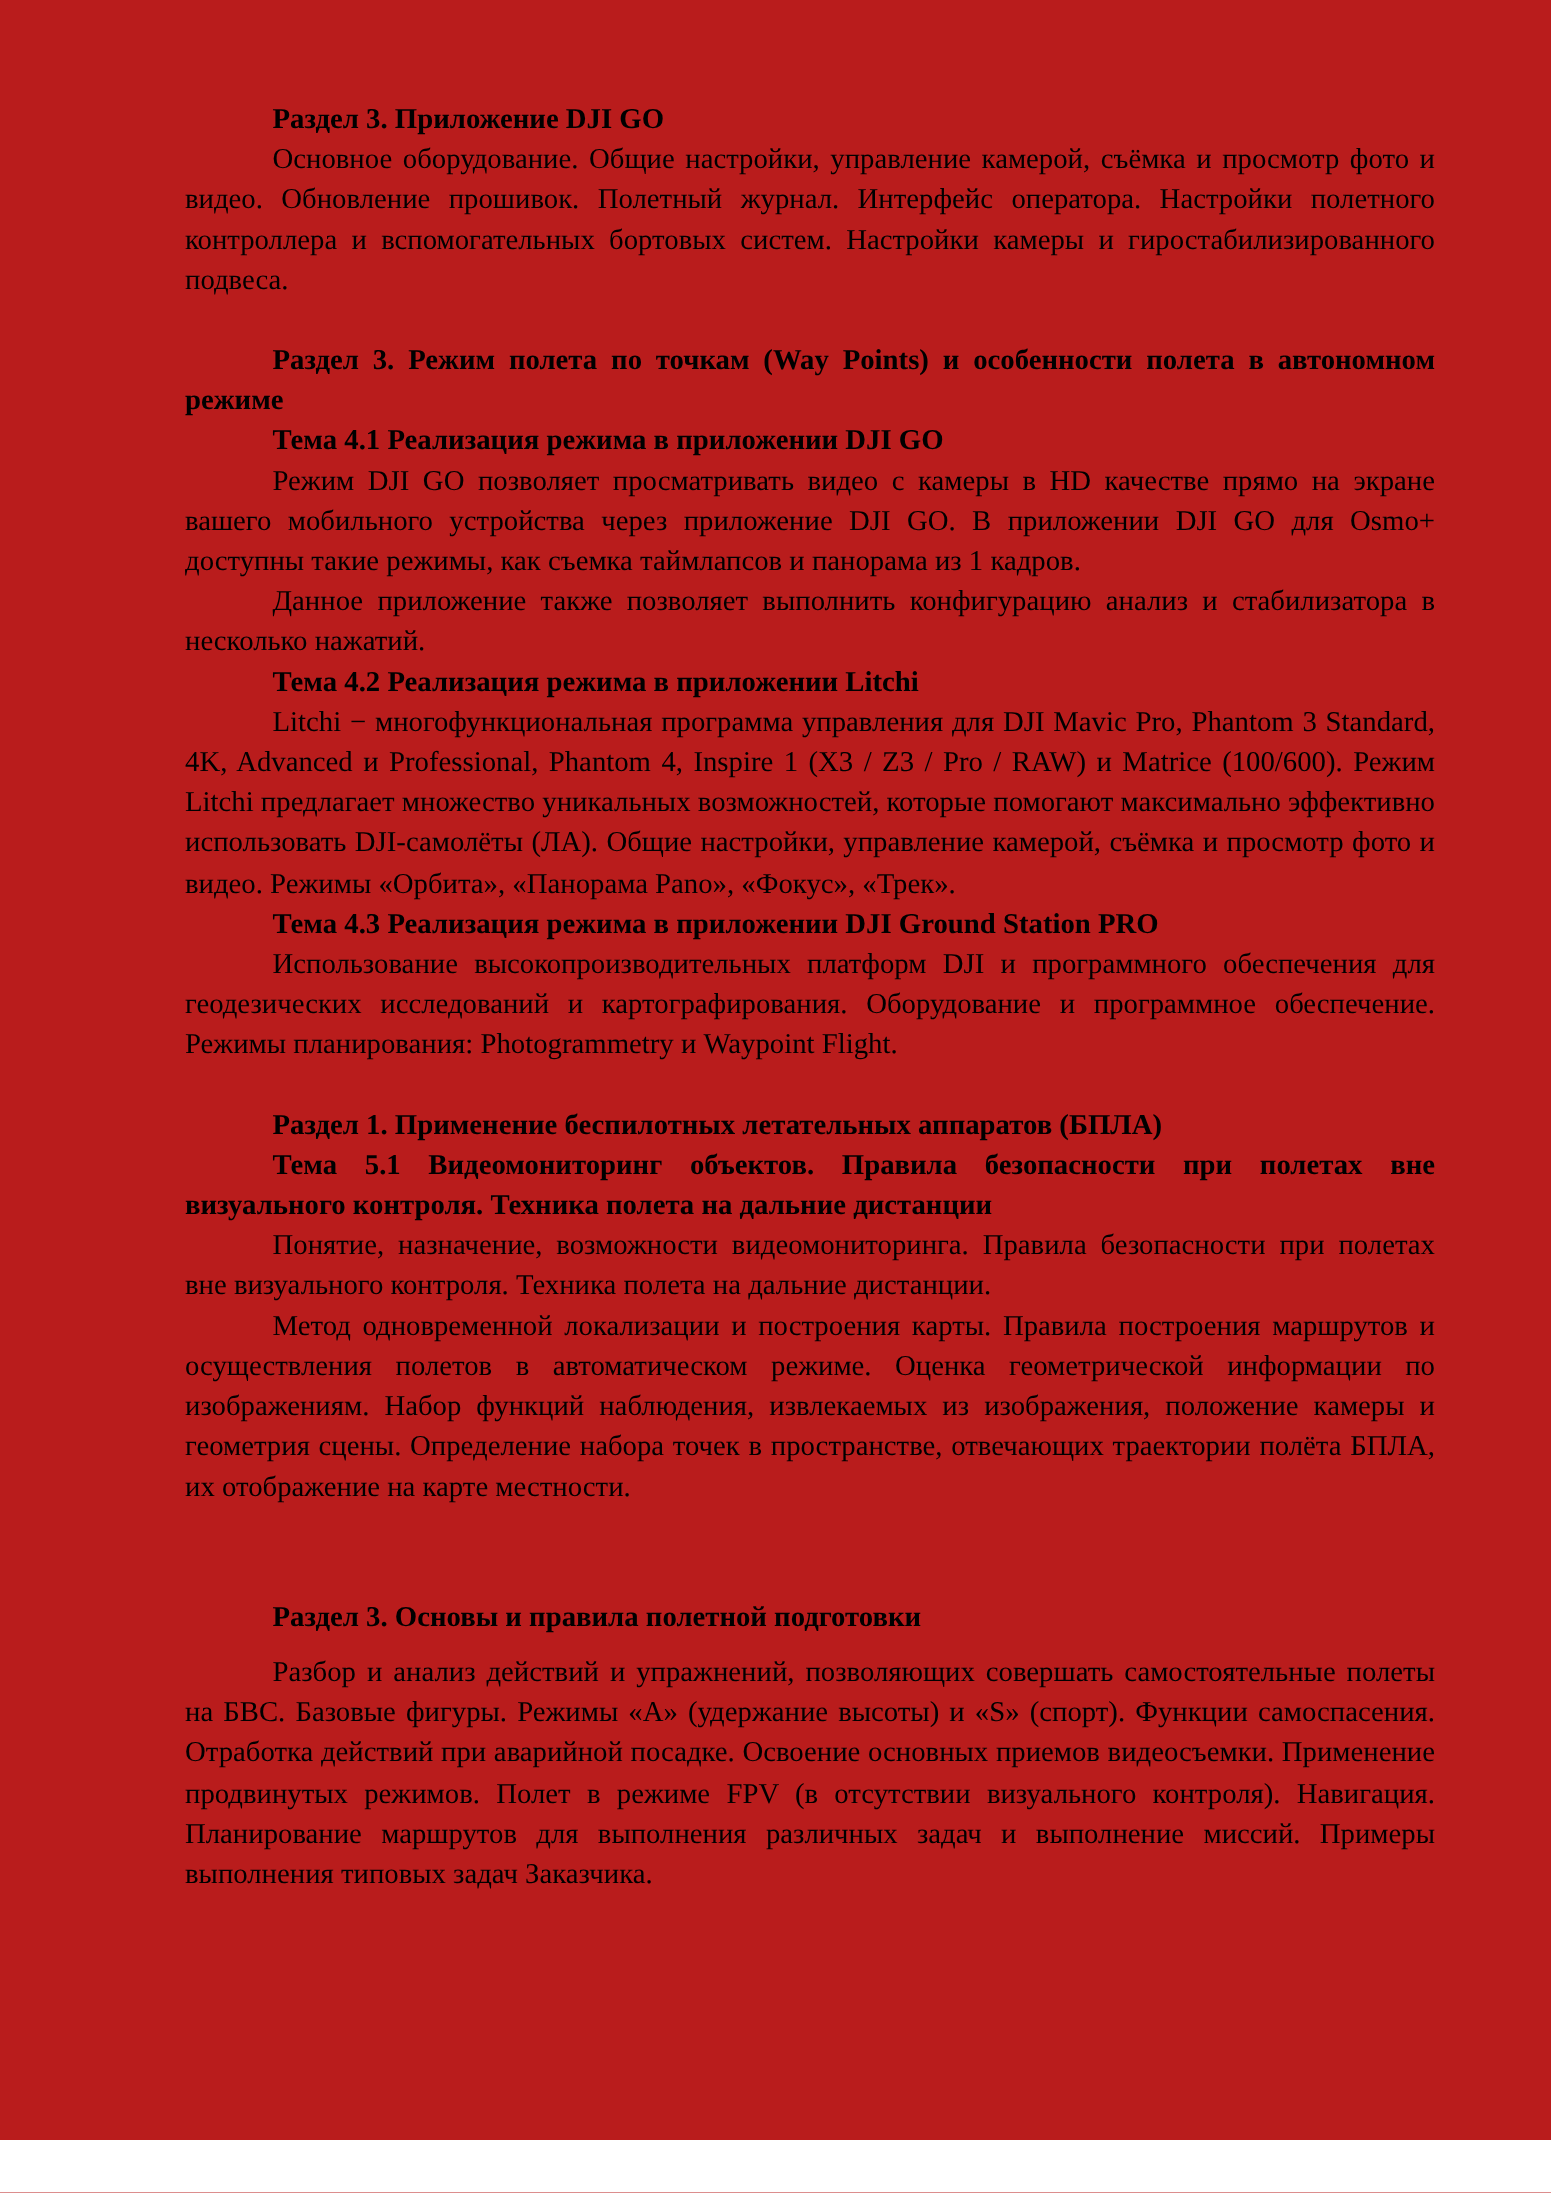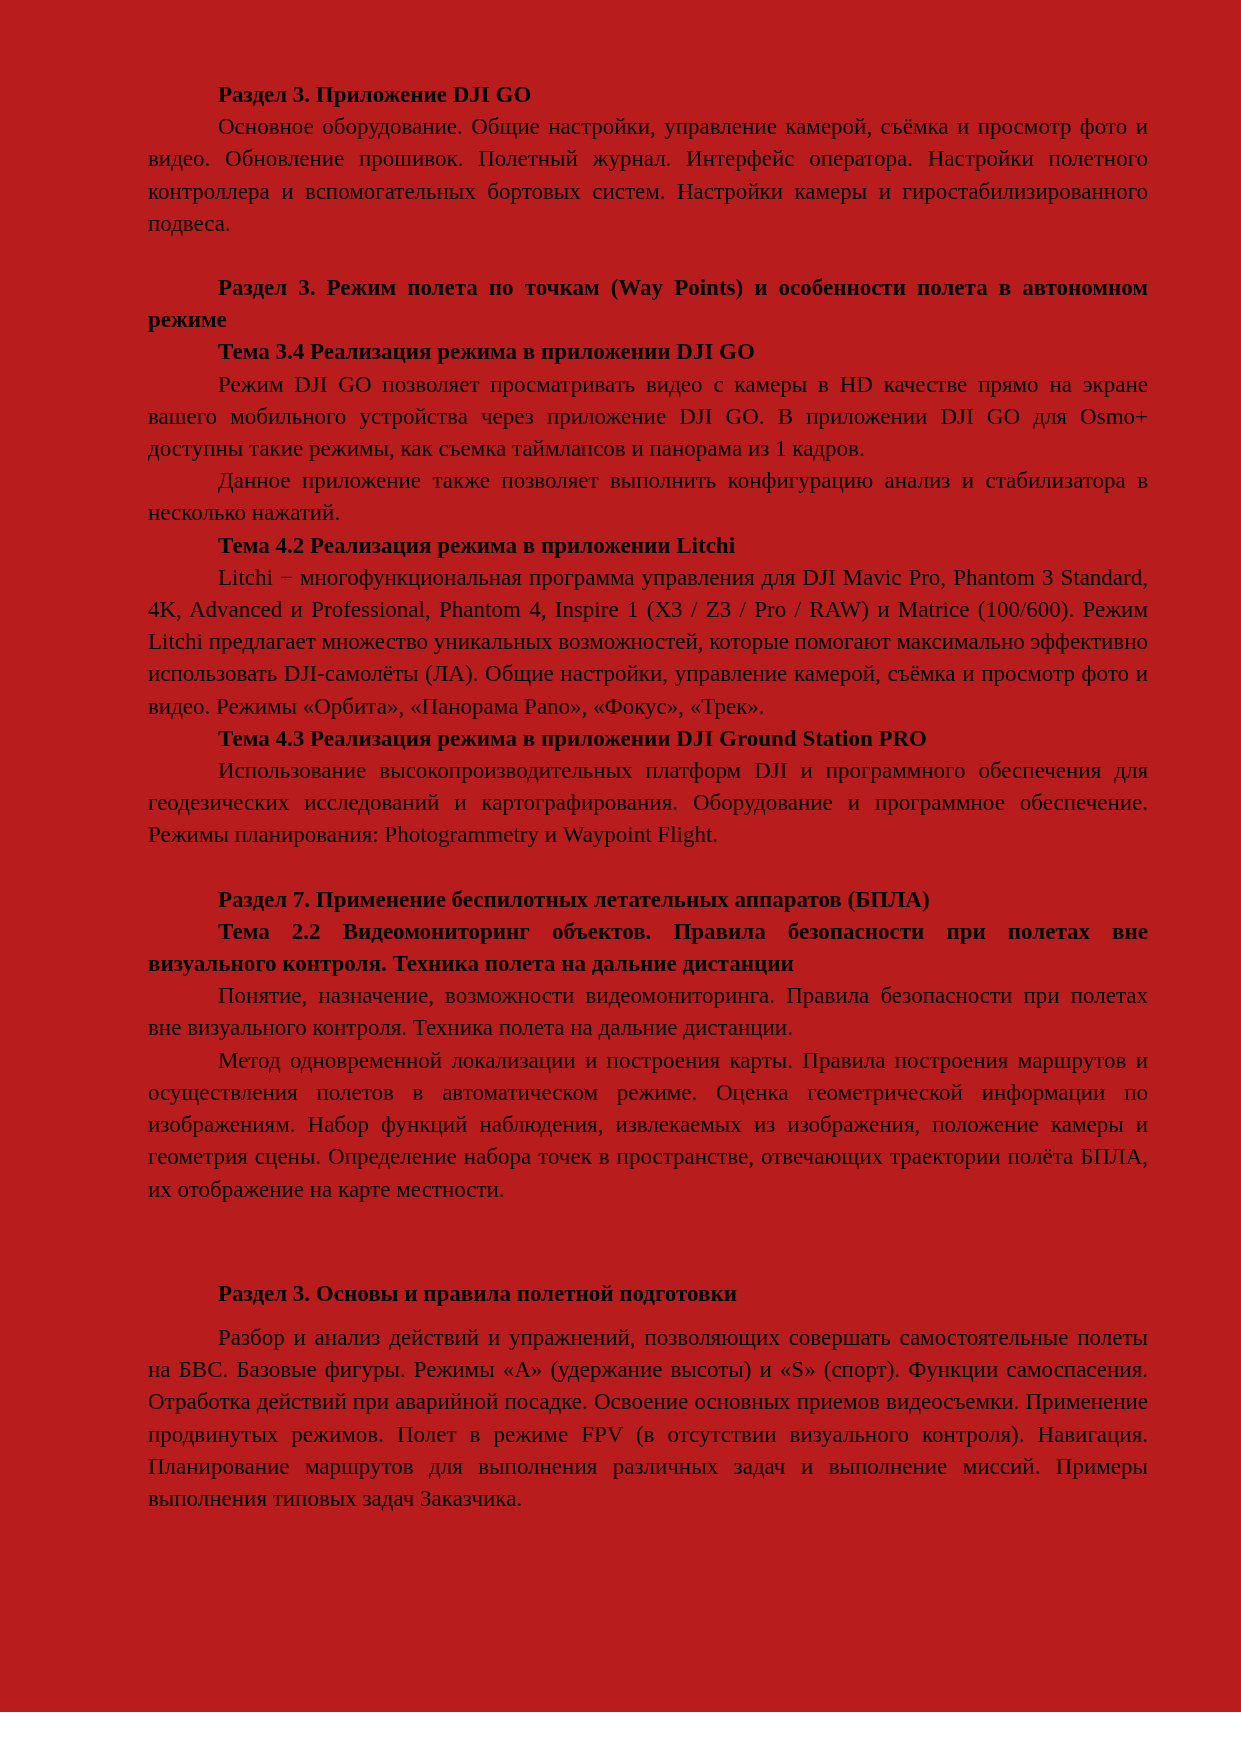--- a/index.html
+++ b/index.html
@@ -44,29 +44,29 @@
 </style>
 </head>
 <body>
 
 <div class="page">
 
   <p class="heading">Раздел 3. Приложение DJI GO</p>
   <p>Основное оборудование. Общие настройки, управление камерой, съёмка и просмотр фото и видео. Обновление прошивок. Полетный журнал. Интерфейс оператора. Настройки полетного контроллера и вспомогательных бортовых систем. Настройки камеры и гиростабилизированного подвеса.</p>
 
   <p class="heading blank-before">Раздел 3. Режим полета по точкам (Way Points) и особенности полета в автономном режиме</p>
-  <p class="heading">Тема 3.4 Реализация режима в приложении DJI GO</p>
+  <p class="heading">Тема 4.1 Реализация режима в приложении DJI GO</p>
   <p>Режим DJI GO позволяет просматривать видео с камеры в HD качестве прямо на экране вашего мобильного устройства через приложение DJI GO. В приложении DJI GO для Osmo+ доступны такие режимы, как съемка таймлапсов и панорама из 1 кадров.</p>
   <p>Данное приложение также позволяет выполнить конфигурацию анализ и стабилизатора в несколько нажатий.</p>
   <p class="heading">Тема 4.2 Реализация режима в приложении Litchi</p>
   <p>Litchi − многофункциональная программа управления для DJI Mavic Pro, Phantom 3 Standard, 4K, Advanced и Professional, Phantom 4, Inspire 1 (X3 / Z3 / Pro / RAW) и Matrice (100/600). Режим Litchi предлагает множество уникальных возможностей, которые помогают максимально эффективно использовать DJI-самолёты (ЛА). Общие настройки, управление камерой, съёмка и просмотр фото и видео. Режимы «Орбита», «Панорама Pano», «Фокус», «Трек».</p>
   <p class="heading">Тема 4.3 Реализация режима в приложении DJI Ground Station PRO</p>
   <p>Использование высокопроизводительных платформ DJI и программного обеспечения для геодезических исследований и картографирования. Оборудование и программное обеспечение. Режимы планирования: Photogrammetry и Waypoint Flight.</p>
 
-  <p class="heading blank-before">Раздел 7. Применение беспилотных летательных аппаратов (БПЛА)</p>
-  <p class="heading">Тема 2.2 Видеомониторинг объектов. Правила безопасности при полетах вне визуального контроля. Техника полета на дальние дистанции</p>
+  <p class="heading blank-before">Раздел 1. Применение беспилотных летательных аппаратов (БПЛА)</p>
+  <p class="heading">Тема 5.1 Видеомониторинг объектов. Правила безопасности при полетах вне визуального контроля. Техника полета на дальние дистанции</p>
   <p>Понятие, назначение, возможности видеомониторинга. Правила безопасности при полетах вне визуального контроля. Техника полета на дальние дистанции.</p>
   <p>Метод одновременной локализации и построения карты. Правила построения маршрутов и осуществления полетов в автоматическом режиме. Оценка геометрической информации по изображениям. Набор функций наблюдения, извлекаемых из изображения, положение камеры и геометрия сцены. Определение набора точек в пространстве, отвечающих траектории полёта БПЛА, их отображение на карте местности.</p>
 
   <p class="heading blank2-before">Раздел 3. Основы и правила полетной подготовки</p>
   <p class="para-gap">Разбор и анализ  действий и упражнений, позволяющих совершать самостоятельные полеты на БВС. Базовые фигуры. Режимы «А» (удержание высоты) и «S» (спорт). Функции самоспасения. Отработка действий при аварийной посадке. Освоение основных приемов видеосъемки. Применение продвинутых режимов. Полет в режиме FPV (в отсутствии визуального контроля). Навигация. Планирование маршрутов для выполнения различных задач и выполнение миссий. Примеры выполнения типовых задач Заказчика.</p>
 
 </div>
 
 </body></html>

